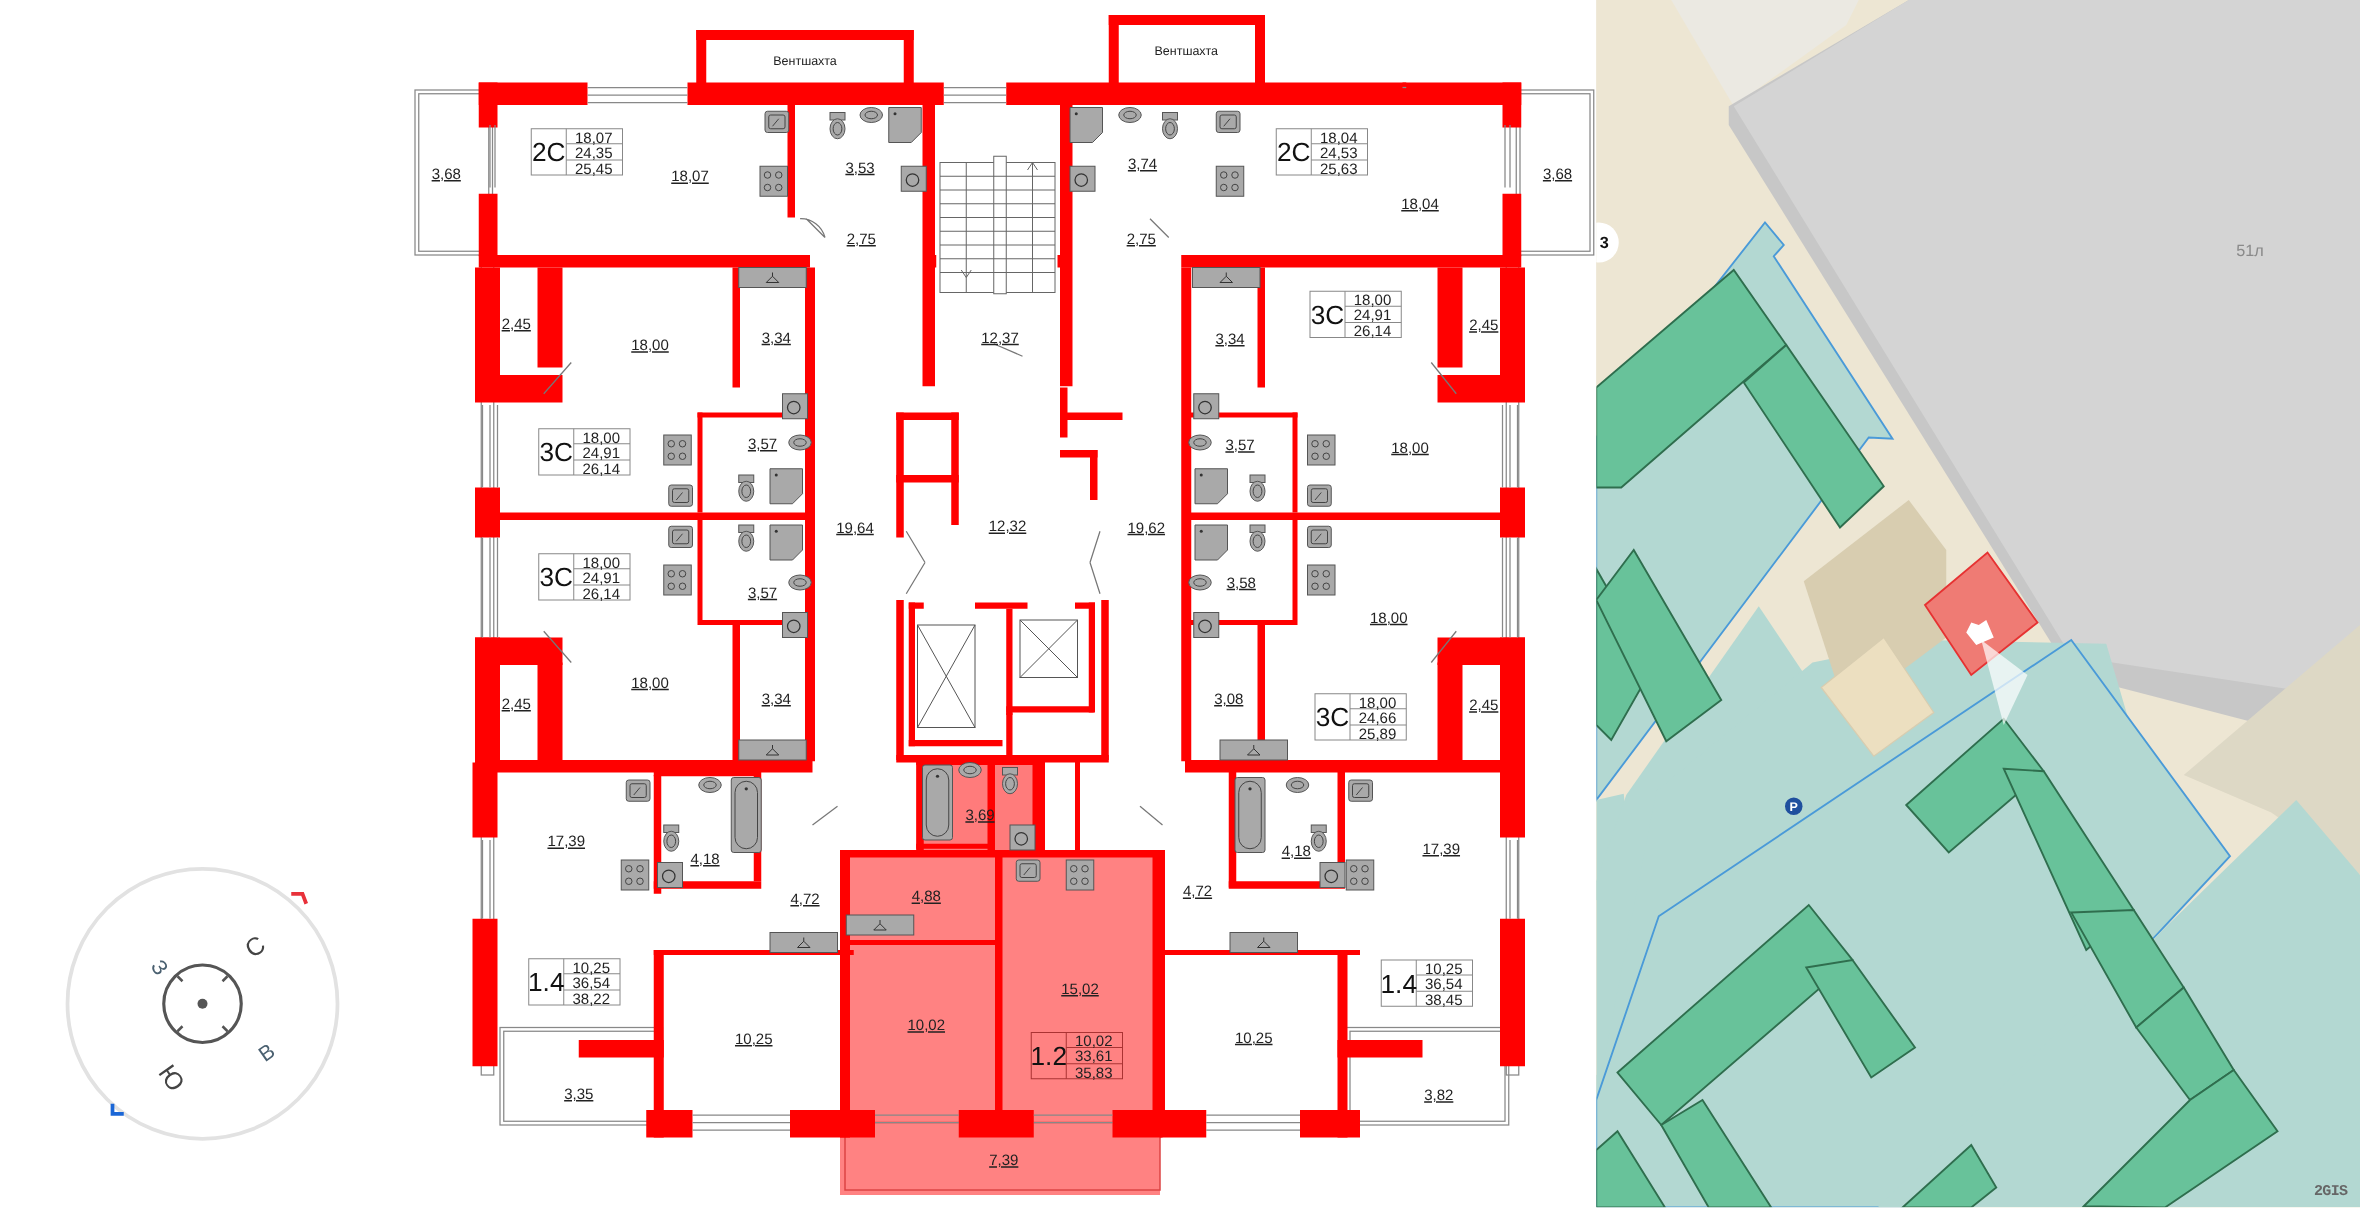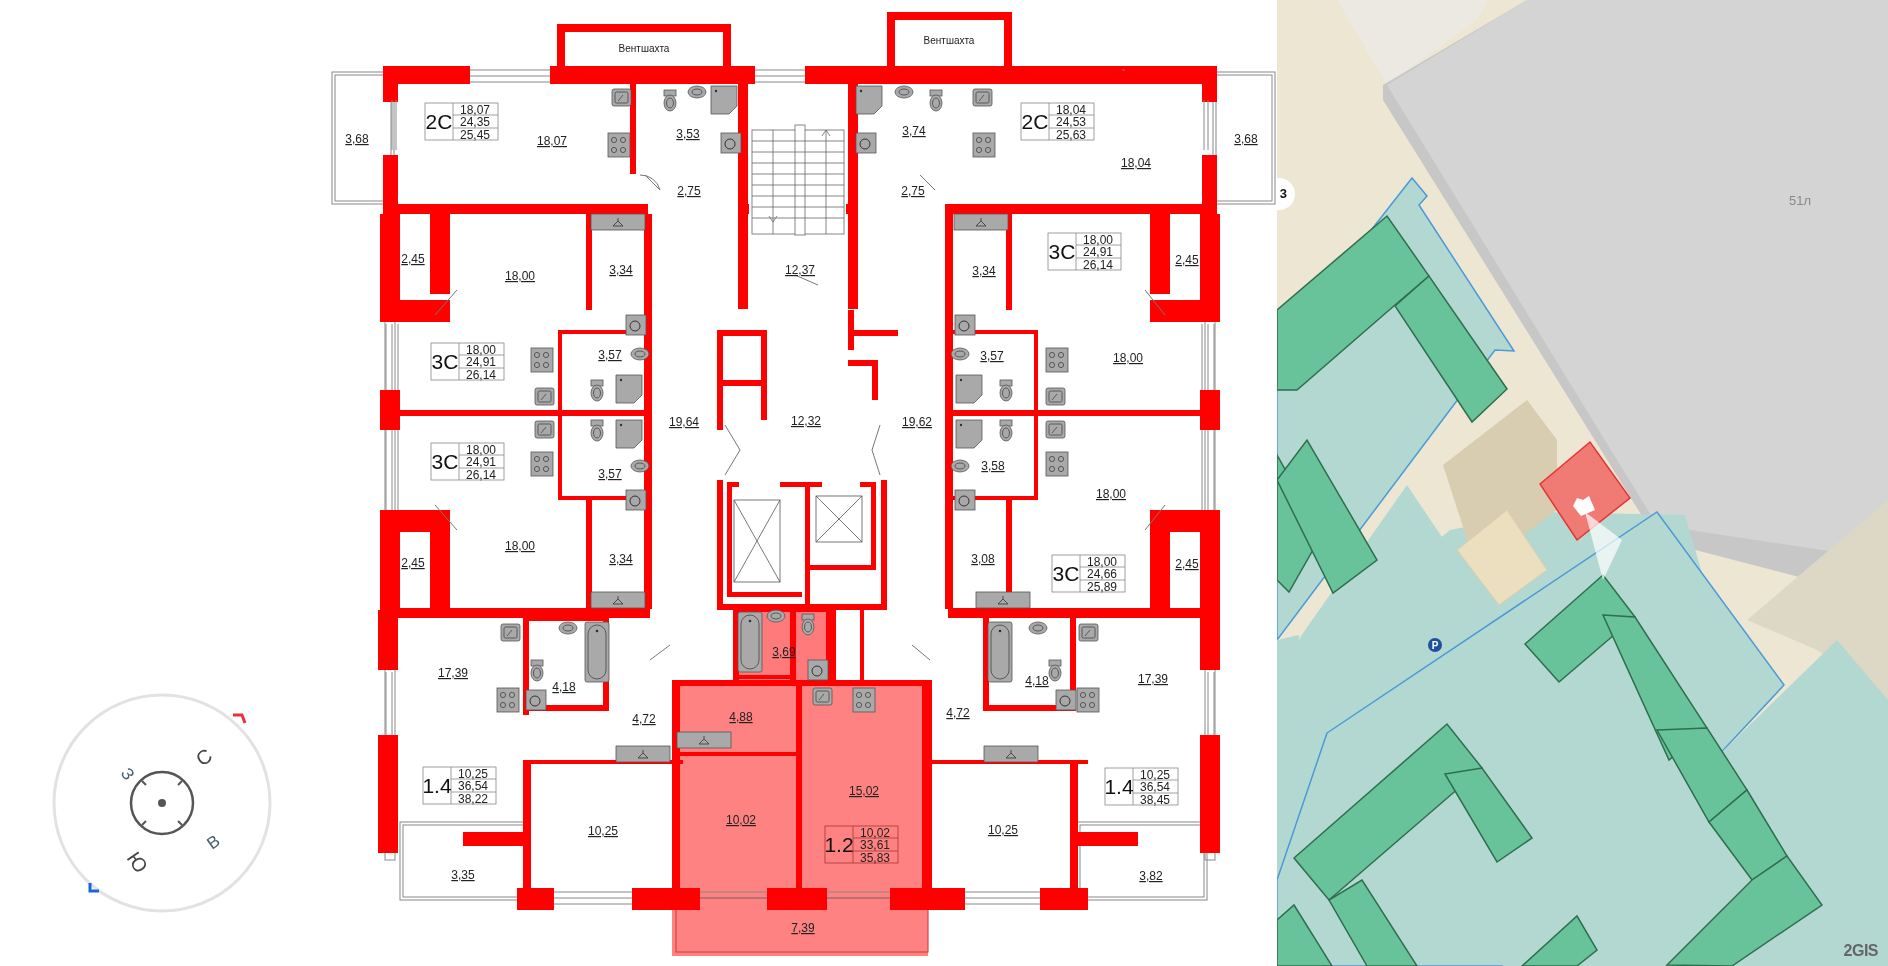--- a/index.html
+++ b/index.html
@@ -8,21 +8,21 @@
   #plan-panel { position: absolute; left: 0; top: 0; width: 1277px; height: 966px; background: #ffffff; }
   #plan-svg { position: absolute; left: 0; top: 0; }
   #map-panel { position: absolute; left: 1277px; top: 0; width: 611px; height: 966px; overflow: hidden; background: #ede6d3; }
   #map-svg { position: absolute; left: 0; top: 0; }
   .lbl { font-family: "Liberation Sans", sans-serif; font-size: 12px; fill: #222; text-decoration: underline; }
   .lbl-sm { font-family: "Liberation Sans", sans-serif; font-size: 10px; fill: #222; }
   .tag-big { font-family: "Liberation Sans", sans-serif; font-size: 21px; fill: #111; }
   .tag-num { font-family: "Liberation Sans", sans-serif; font-size: 12px; fill: #222; }
   #compass { position: absolute; left: 52px; top: 693px; width: 220px; height: 220px; }
   .map-label { font-family: "Liberation Sans", sans-serif; font-size: 13px; fill: #8a8a8a; }
-  #map-logo { position: absolute; right: 10px; bottom: 6px; font-family: Liberation Sans, sans-serif; font-weight: bold; font-size: 16px; color: #666; letter-spacing: -0.5px; }
+  #map-logo { position: absolute; right: 10px; bottom: 6px; font-family: Liberation Mono, monospace; font-weight: bold; font-size: 12px; color: #666; letter-spacing: -0.5px; }
   #map-badge { position: absolute; left: -14px; top: 178px; width: 32px; height: 32px; border-radius: 16px; background: #fff; font-family: "Liberation Sans", sans-serif; font-weight: bold; font-size: 13px; line-height: 32px; text-align: right; padding-right: 8px; color: #111; }
 </style>
 </head>
 <body>
 
 <div id="root">
 
   <div id="plan-panel">
     <svg id="plan-svg" width="1277" height="966" viewBox="0 0 1277 966">
       <defs>

